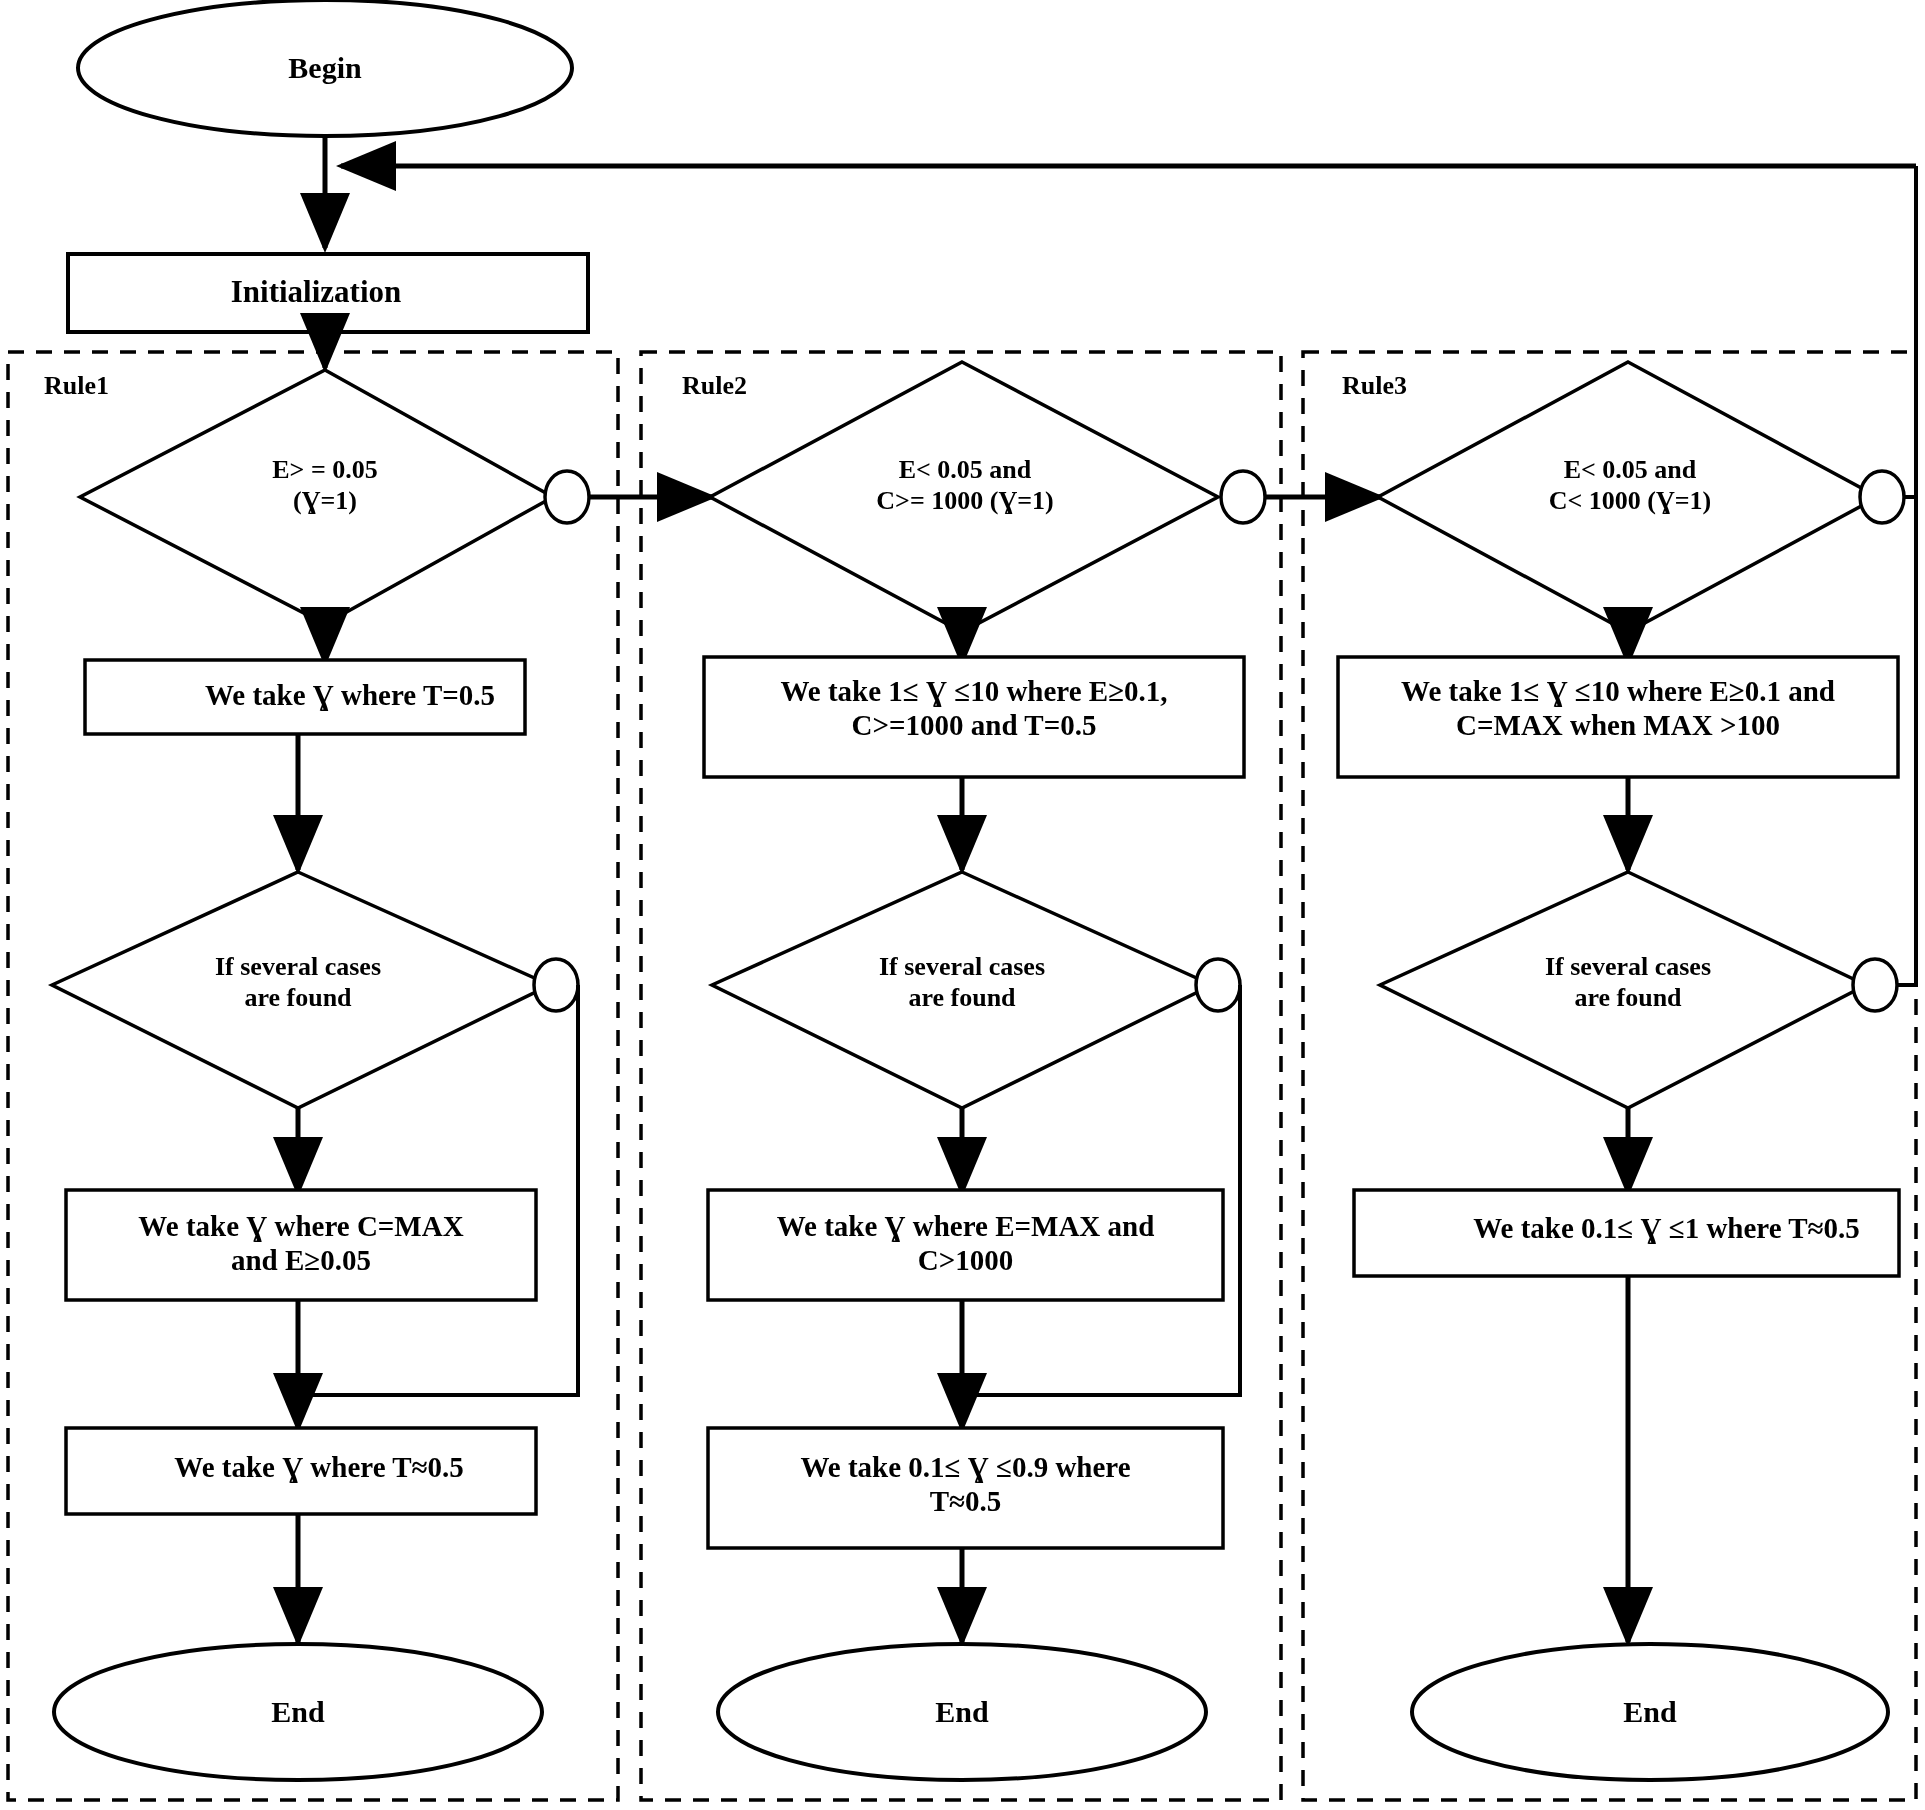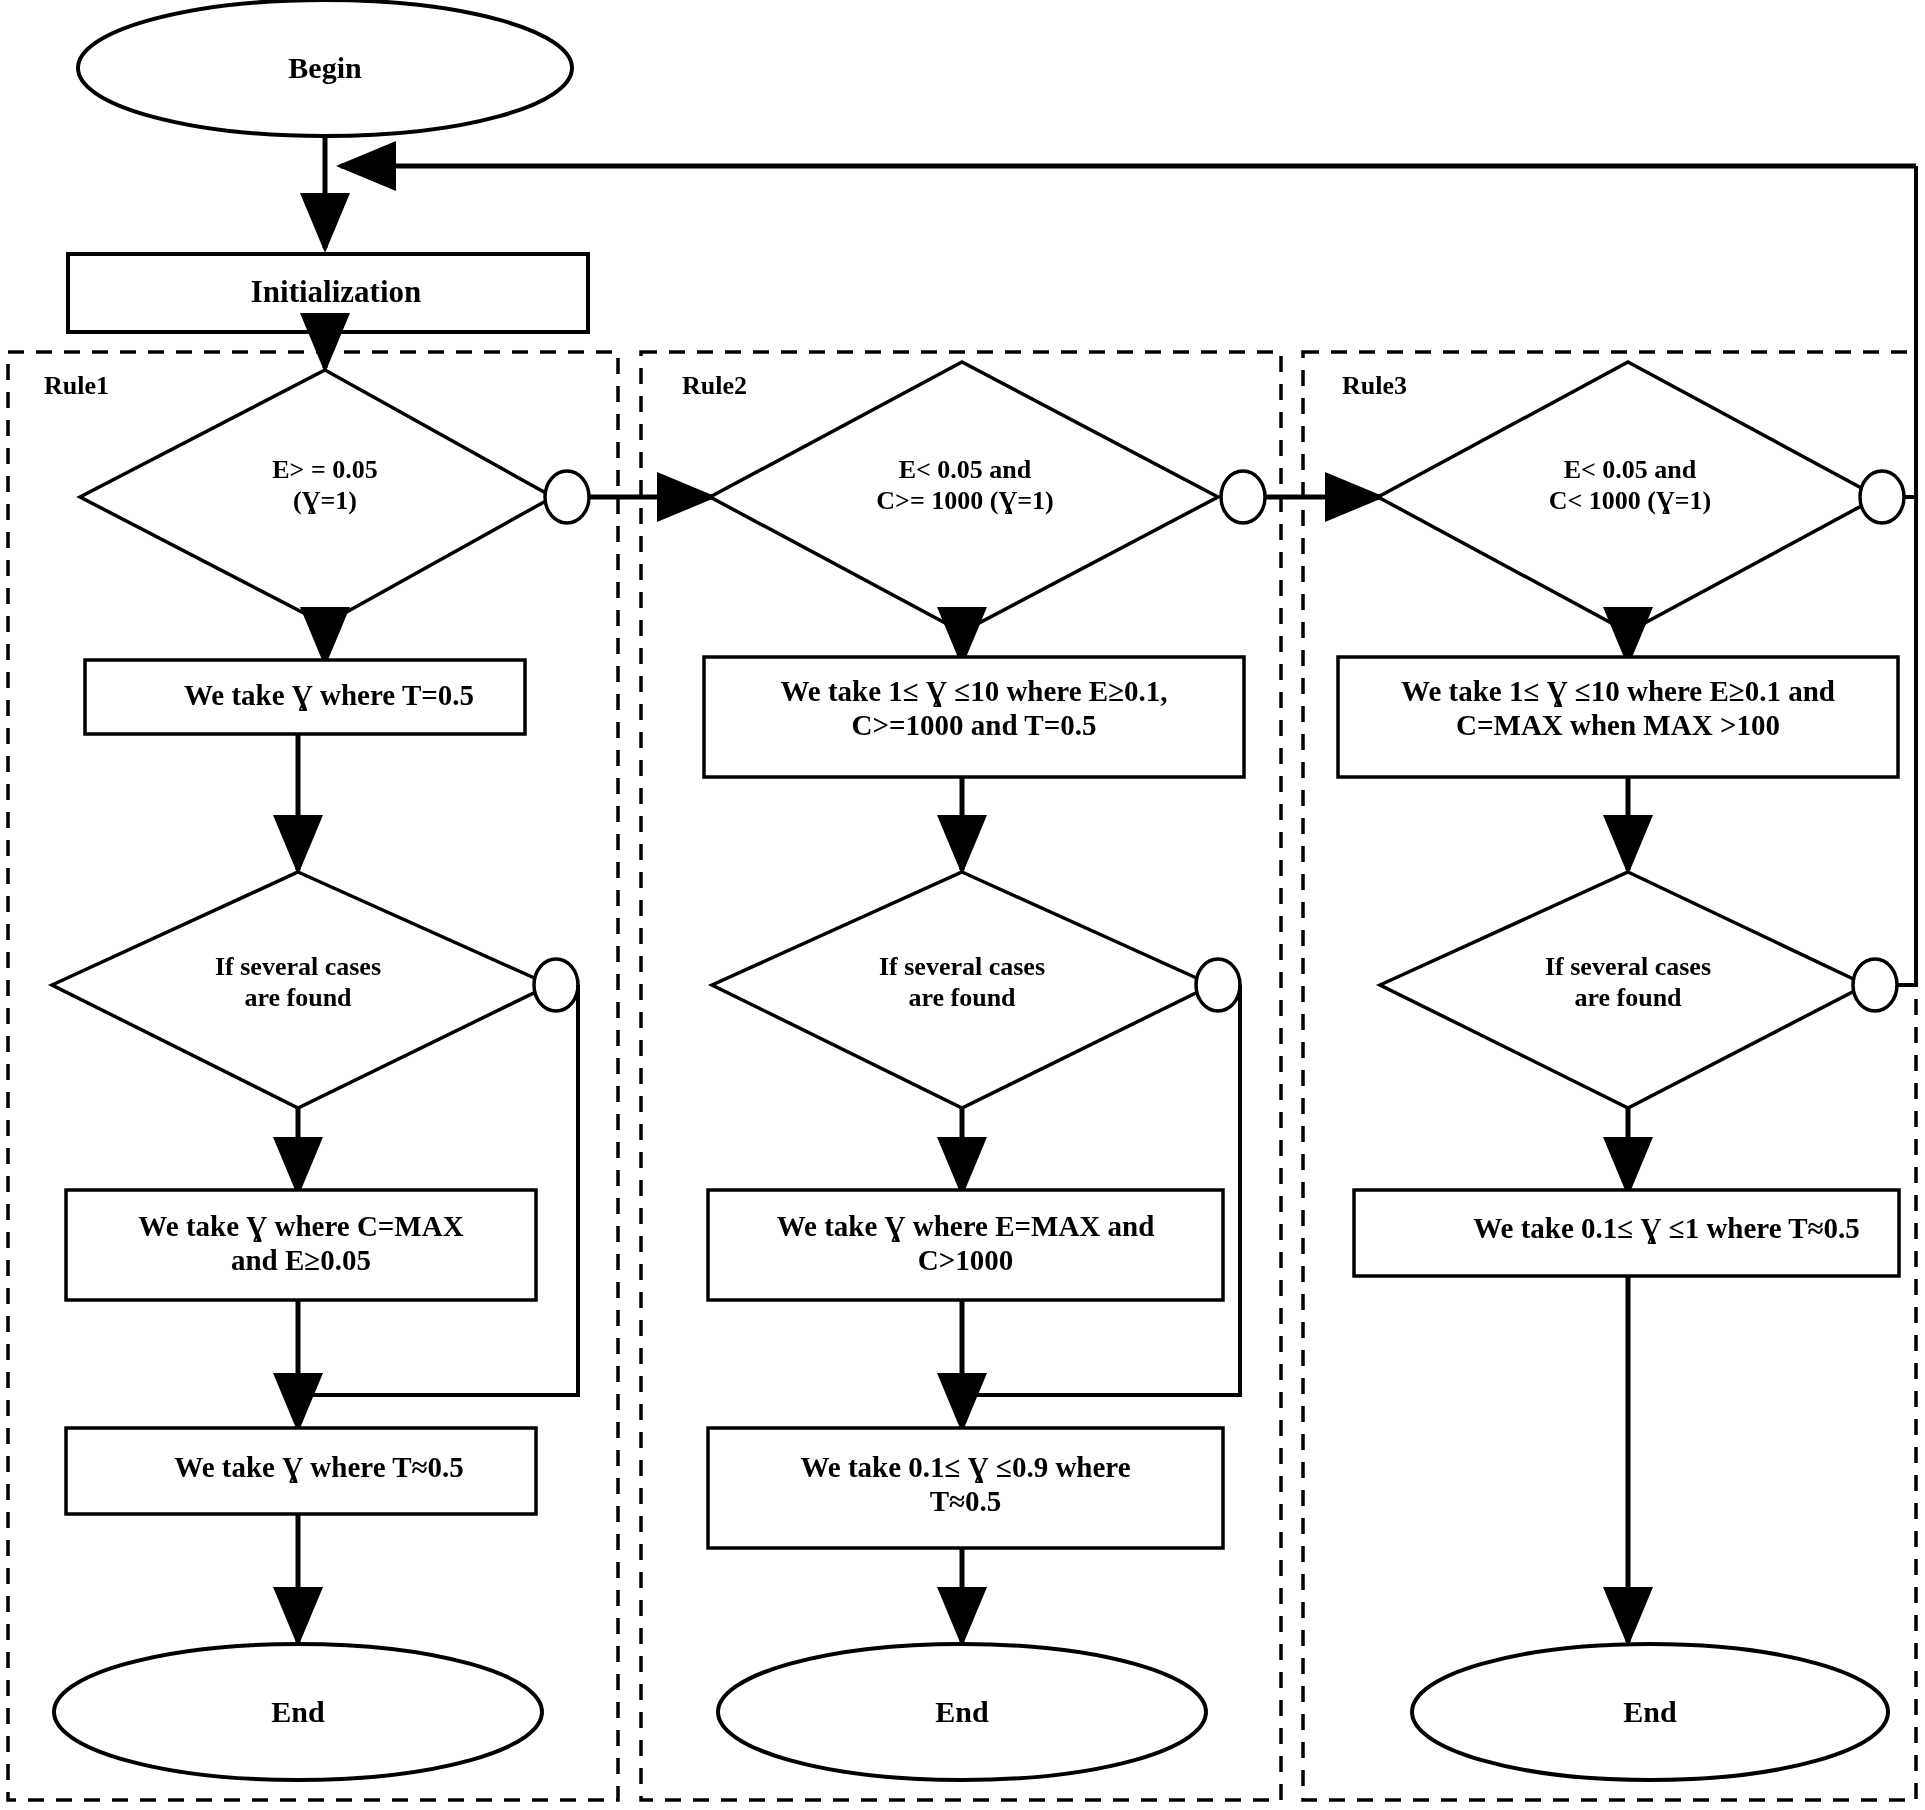--- a/index.html
+++ b/index.html
@@ -155,29 +155,29 @@
 
     <path class="link-thin" d="M1897,985 L1916,985 L1916,497"></path>
     <path class="link" d="M1628,1108 L1628,1192" marker-end="url(#arrowS)"></path>
     <rect class="shape-stroke-thin" x="1354" y="1190" width="545" height="86"></rect>
     <path class="link" d="M1628,1276 L1628,1642" marker-end="url(#arrowS)"></path>
     <ellipse class="shape-stroke" cx="1650" cy="1712" rx="238" ry="68"></ellipse>
   </svg>
 
   <div class="lbl lbl-terminal" style="left:150px; top:50px; width:350px;">Begin</div>
 
-  <div class="lbl lbl-init" style="left:76px; top:274px; width:520px;">Initialization</div>
+  <div class="lbl lbl-init" style="left:56px; top:274px; width:520px;">Initialization</div>
 
   <div class="lbl lbl-group" style="left:44px; top:371px; width:200px;">Rule1</div>
   <div class="lbl lbl-group" style="left:682px; top:371px; width:200px;">Rule2</div>
   <div class="lbl lbl-group" style="left:1342px; top:371px; width:200px;">Rule3</div>
 
   <div class="lbl lbl-decision" style="left:150px; top:455px; width:350px;">E&gt; = 0.05
 (Ɣ=1)</div>
-  <div class="lbl lbl-process" style="left:85px; top:678px; width:488px;">We take Ɣ where   T=0.5</div>
+  <div class="lbl lbl-process" style="left:85px; top:678px; width:488px;padding-left:21px;">We take Ɣ where   T=0.5</div>
   <div class="lbl lbl-decision" style="left:128px; top:952px; width:340px;">If several cases
 are found</div>
   <div class="lbl lbl-process" style="left:66px; top:1209px; width:470px;">We take Ɣ where C=MAX
 and E≥0.05</div>
   <div class="lbl lbl-process" style="left:66px; top:1450px; width:470px;padding-left:18px;">We take Ɣ where T≈0.5</div>
   <div class="lbl lbl-terminal" style="left:128px; top:1694px; width:340px;">End</div>
 
   <div class="lbl lbl-decision" style="left:790px; top:455px; width:350px;">E&lt; 0.05 and
 C&gt;= 1000 (Ɣ=1)</div>
   <div class="lbl lbl-process" style="left:704px; top:674px; width:540px;">We take 1≤ Ɣ ≤10 where E≥0.1,

